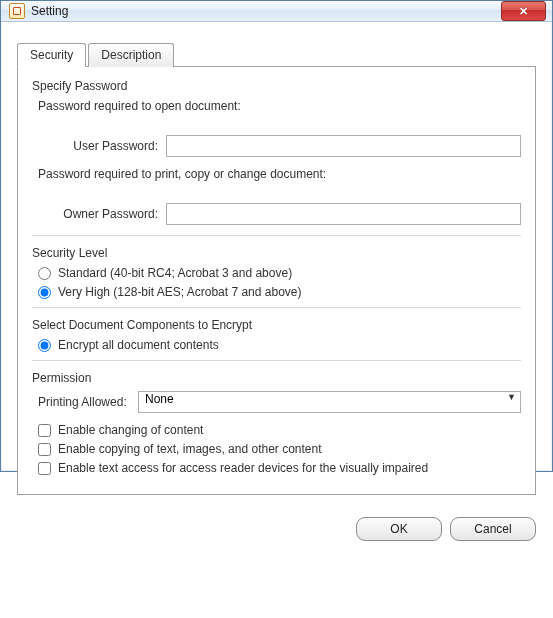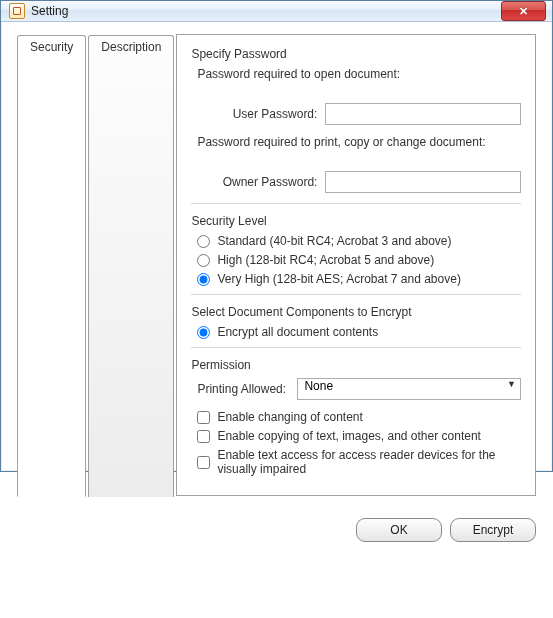--- a/index.html
+++ b/index.html
@@ -60,23 +60,23 @@
       cursor: pointer;
     }
     .close-x {
       color: #fff;
       font-weight: bold;
       font-size: 11px;
       text-shadow: 0 -1px 0 rgba(0,0,0,0.3);
     }
     .content {
       flex: 1;
-      padding: 12px 16px 12px 16px;
-      display: flex;
-      flex-direction: row;
+      padding: 20px 16px 12px 16px;
+      display: flex;
+      flex-direction: column;
     }
     .tabs {
       display: flex;
       position: relative;
       z-index: 2;
     }
     .tab {
       padding: 4px 12px 4px 12px;
       border: 1px solid #a0a0a0;
       border-bottom: none;
@@ -225,24 +225,20 @@
       </div>
 
       <hr class="divider">
 
       <div class="section-title">Security Level</div>
       <label class="radio-row">
         <input type="radio" name="seclevel" style="">
         <span>Standard (40-bit RC4; Acrobat 3 and above)</span>
       </label>
       <label class="radio-row">
-        <input type="radio" name="seclevel" style="">
-        <span>High (128-bit RC4; Acrobat 5 and above)</span>
-      </label>
-      <label class="radio-row">
         <input type="radio" name="seclevel" checked="" style="">
         <span>Very High (128-bit AES; Acrobat 7 and above)</span>
       </label>
 
       <hr class="divider">
 
       <div class="section-title">Select Document Components to Encrypt</div>
       <label class="radio-row">
         <input type="radio" name="enccomp" checked="" style="">
         <span>Encrypt all document contents</span>
@@ -272,16 +268,16 @@
       </label>
 
     </div>
   </div>
 
   <div class="footer">
     <button class="btn">
       <span>OK</span>
     </button>
     <button class="btn">
-      <span>Encrypt</span>
+      <span>Cancel</span>
     </button>
   </div>
 </div>
 
 </body></html>

